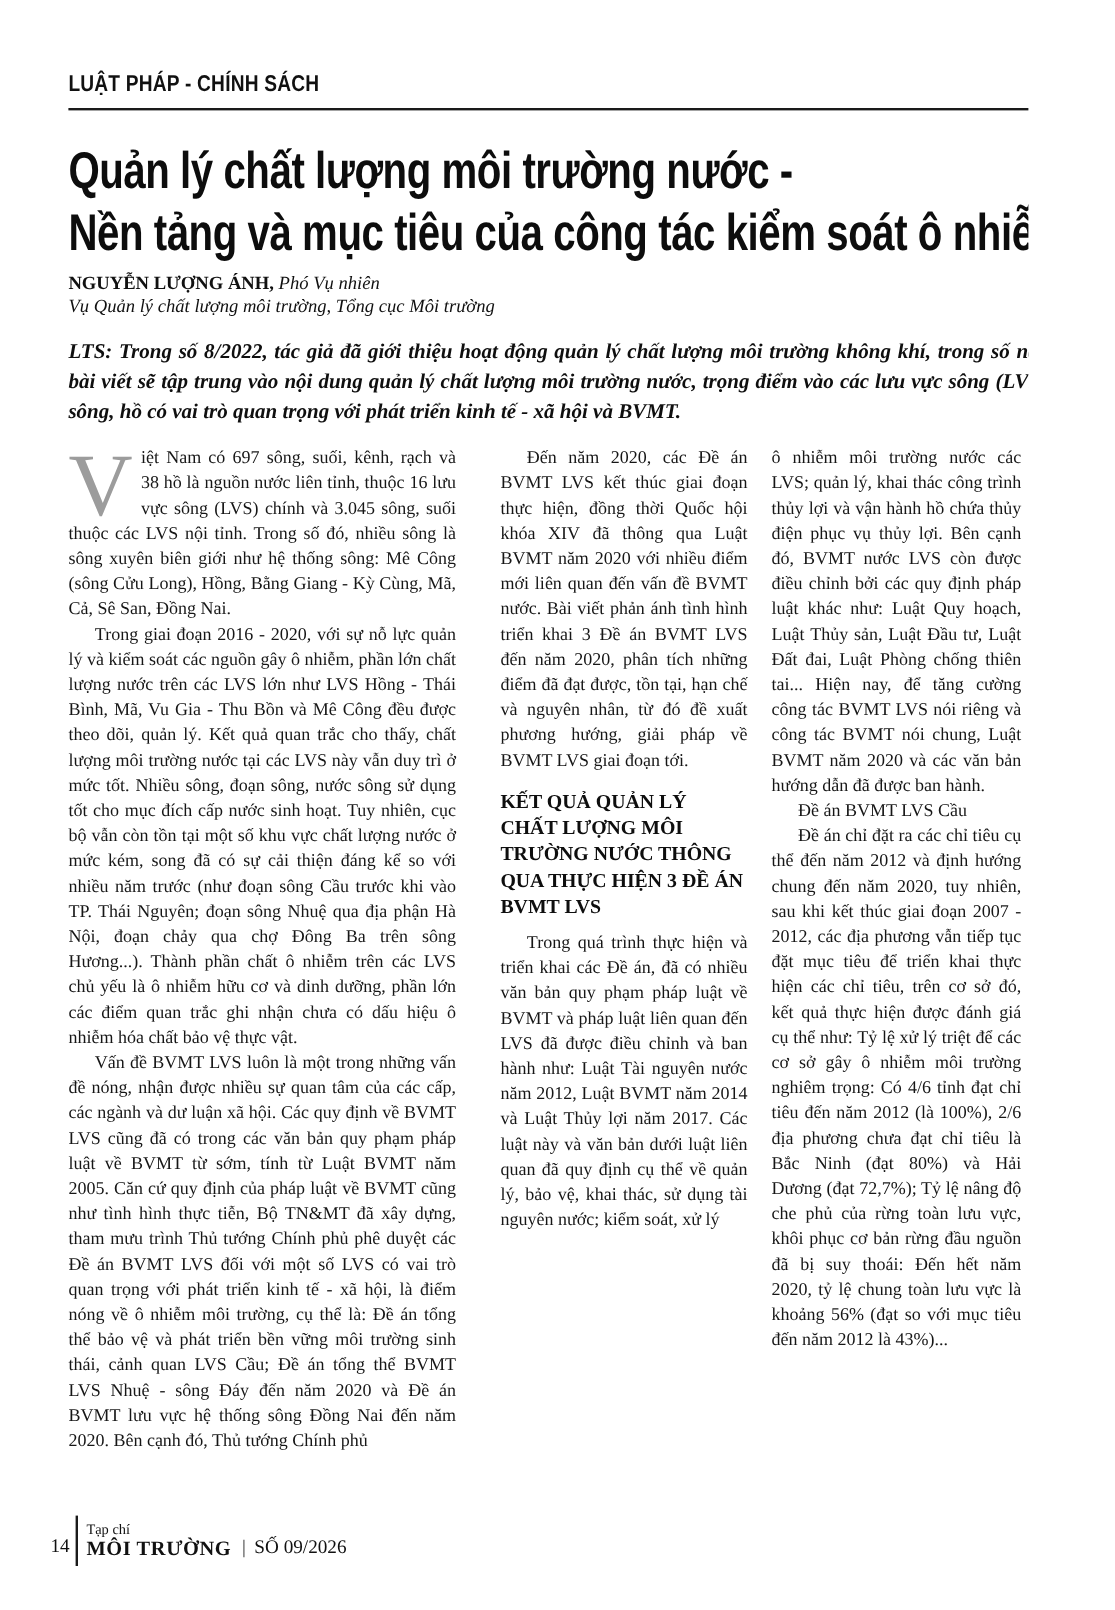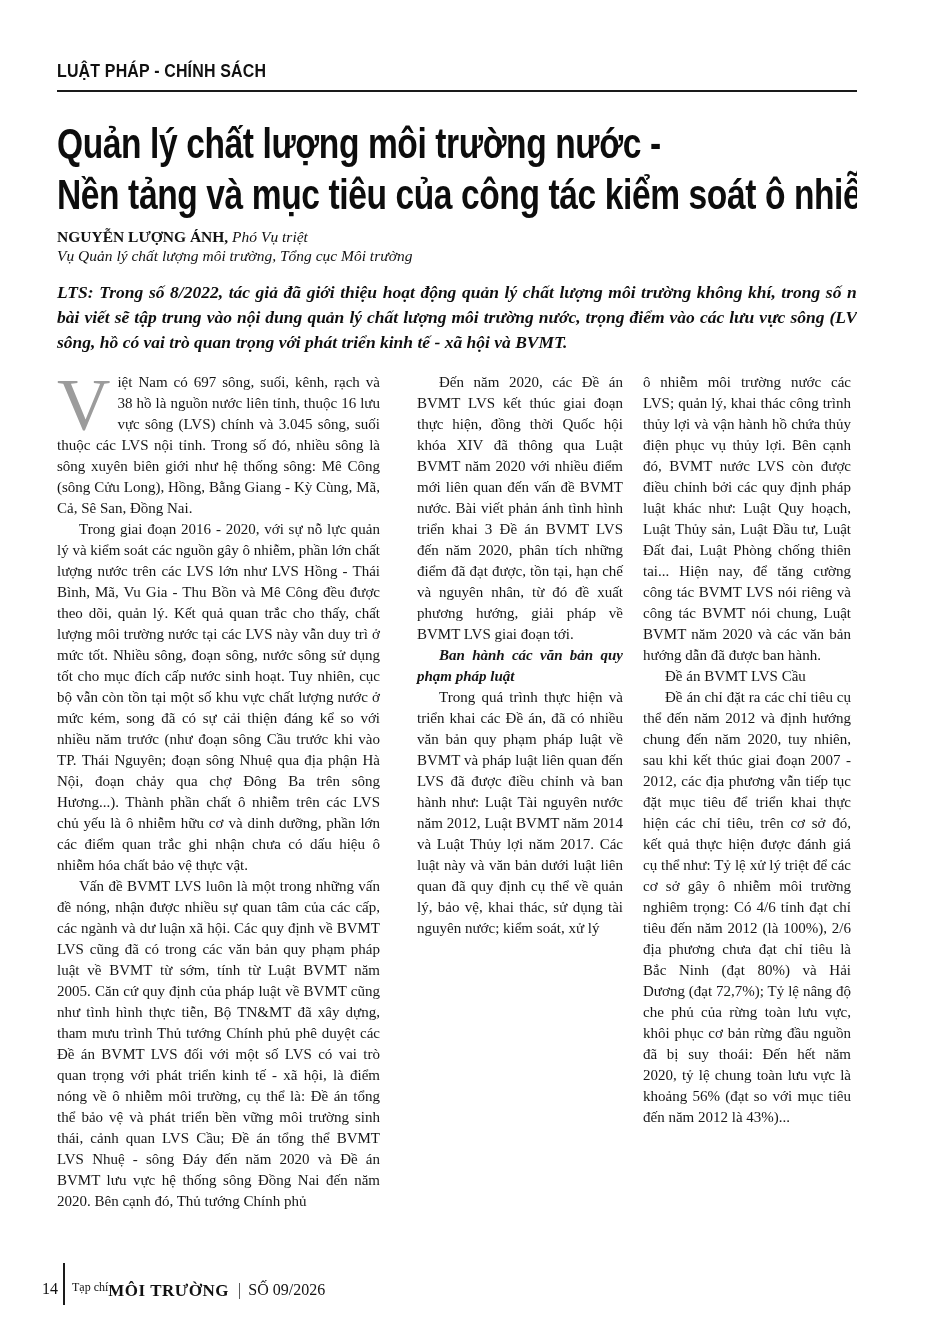--- a/index.html
+++ b/index.html
@@ -40,59 +40,59 @@
            font-family:"Liberation Serif",serif;}
   .section-heading{font-weight:700;font-size:16.5px;line-height:22px;margin:12px 0 9px 0;
                    text-align:left;color:#0e0e0e;}
   .subheading{font-weight:700;font-style:italic;margin:0;text-indent:22px;}
   .subheading-minor{margin:0;text-indent:22px;}
 
   
   .footer{position:absolute;left:42px;top:1263px;display:flex;align-items:flex-end;color:#111;}
   .footer .pagenum{font-size:16px;line-height:18px;margin:0 5px 7px 0;}
   .footer .vrule{width:2px;height:42px;background:#1a1a1a;margin-right:7px;}
-  .footer .journal{display:flex;justify-content:flex-end;padding-bottom:5px;}
+  .footer .journal{display:flex;flex-direction:column;justify-content:flex-end;padding-bottom:5px;}
   .footer .journal-label{font-size:12px;line-height:13px;}
   .footer .journal-name{font-weight:700;font-size:17px;line-height:19px;letter-spacing:.5px;}
   .footer .issue{display:flex;align-items:flex-end;padding-bottom:6px;margin-left:9px;font-size:16px;line-height:18px;}
   .footer .issue-divider{margin-right:7px;font-weight:400;color:#333;}
 </style>
 </head>
 <body>
 
 <div class="page">
 
   <div class="kicker">LUẬT PHÁP - CHÍNH SÁCH</div>
   <div class="kicker-rule"></div>
 
   <div class="title">
     <div class="line">Quản lý chất lượng môi trường nước -</div>
     <div class="line">Nền tảng và mục tiêu của công tác kiểm soát ô nhiễm</div>
   </div>
 
   <div class="byline">
-    <span class="name">NGUYỄN LƯỢNG ÁNH,</span><span class="role"> Phó Vụ triệt</span>
+    <span class="name">NGUYỄN LƯỢNG ÁNH,</span><span class="role"> Phó Vụ nhiên</span>
   </div>
   <div class="affiliation">Vụ Quản lý chất lượng môi trường, Tổng cục Môi trường</div>
 
   <div class="lede">LTS: Trong số 8/2022, tác giả đã giới thiệu hoạt động quản lý chất lượng môi trường không khí, trong số này, bài viết sẽ tập trung vào nội dung quản lý chất lượng môi trường nước, trọng điểm vào các lưu vực sông (LVS), sông, hồ có vai trò quan trọng với phát triển kinh tế - xã hội và BVMT.</div>
 
   <div class="columns">
 
     <div class="col col-1">
       <p class="first">
         <span class="dropcap">V</span><span>iệt Nam có 697 sông, suối, kênh, rạch và 38 hồ là nguồn nước liên tỉnh, thuộc 16 lưu vực sông (LVS) chính và 3.045 sông, suối thuộc các LVS nội tỉnh. Trong số đó, nhiều sông là sông xuyên biên giới như hệ thống sông: Mê Công (sông Cửu Long), Hồng, Bằng Giang - Kỳ Cùng, Mã, Cả, Sê San, Đồng Nai.</span>
       </p>
       <p>Trong giai đoạn 2016 - 2020, với sự nỗ lực quản lý và kiểm soát các nguồn gây ô nhiễm, phần lớn chất lượng nước trên các LVS lớn như LVS Hồng - Thái Bình, Mã, Vu Gia - Thu Bồn và Mê Công đều được theo dõi, quản lý. Kết quả quan trắc cho thấy, chất lượng môi trường nước tại các LVS này vẫn duy trì ở mức tốt. Nhiều sông, đoạn sông, nước sông sử dụng tốt cho mục đích cấp nước sinh hoạt. Tuy nhiên, cục bộ vẫn còn tồn tại một số khu vực chất lượng nước ở mức kém, song đã có sự cải thiện đáng kể so với nhiều năm trước (như đoạn sông Cầu trước khi vào TP. Thái Nguyên; đoạn sông Nhuệ qua địa phận Hà Nội, đoạn chảy qua chợ Đông Ba trên sông Hương...). Thành phần chất ô nhiễm trên các LVS chủ yếu là ô nhiễm hữu cơ và dinh dưỡng, phần lớn các điểm quan trắc ghi nhận chưa có dấu hiệu ô nhiễm hóa chất bảo vệ thực vật.</p>
       <p>Vấn đề BVMT LVS luôn là một trong những vấn đề nóng, nhận được nhiều sự quan tâm của các cấp, các ngành và dư luận xã hội. Các quy định về BVMT LVS cũng đã có trong các văn bản quy phạm pháp luật về BVMT từ sớm, tính từ Luật BVMT năm 2005. Căn cứ quy định của pháp luật về BVMT cũng như tình hình thực tiễn, Bộ TN&amp;MT đã xây dựng, tham mưu trình Thủ tướng Chính phủ phê duyệt các Đề án BVMT LVS đối với một số LVS có vai trò quan trọng với phát triển kinh tế - xã hội, là điểm nóng về ô nhiễm môi trường, cụ thể là: Đề án tổng thể bảo vệ và phát triển bền vững môi trường sinh thái, cảnh quan LVS Cầu; Đề án tổng thể BVMT LVS Nhuệ - sông Đáy đến năm 2020 và Đề án BVMT lưu vực hệ thống sông Đồng Nai đến năm 2020. Bên cạnh đó, Thủ tướng Chính phủ</p>
     </div>
 
     <div class="col col-2">
       <p>Đến năm 2020, các Đề án BVMT LVS kết thúc giai đoạn thực hiện, đồng thời Quốc hội khóa XIV đã thông qua Luật BVMT năm 2020 với nhiều điểm mới liên quan đến vấn đề BVMT nước. Bài viết phản ánh tình hình triển khai 3 Đề án BVMT LVS đến năm 2020, phân tích những điểm đã đạt được, tồn tại, hạn chế và nguyên nhân, từ đó đề xuất phương hướng, giải pháp về BVMT LVS giai đoạn tới.</p>
-      <p class="subheading">Ban hành các văn bản quy phạm pháp luật</p>
+      <h2 class="section-heading">KẾT QUẢ QUẢN LÝ CHẤT LƯỢNG MÔI TRƯỜNG NƯỚC THÔNG QUA THỰC HIỆN 3 ĐỀ ÁN BVMT LVS</h2>
       <p>Trong quá trình thực hiện và triển khai các Đề án, đã có nhiều văn bản quy phạm pháp luật về BVMT và pháp luật liên quan đến LVS đã được điều chỉnh và ban hành như: Luật Tài nguyên nước năm 2012, Luật BVMT năm 2014 và Luật Thủy lợi năm 2017. Các luật này và văn bản dưới luật liên quan đã quy định cụ thể về quản lý, bảo vệ, khai thác, sử dụng tài nguyên nước; kiểm soát, xử lý</p>
     </div>
 
     <div class="col col-3">
       <p class="first">ô nhiễm môi trường nước các LVS; quản lý, khai thác công trình thủy lợi và vận hành hồ chứa thủy điện phục vụ thủy lợi. Bên cạnh đó, BVMT nước LVS còn được điều chỉnh bởi các quy định pháp luật khác như: Luật Quy hoạch, Luật Thủy sản, Luật Đầu tư, Luật Đất đai, Luật Phòng chống thiên tai... Hiện nay, để tăng cường công tác BVMT LVS nói riêng và công tác BVMT nói chung, Luật BVMT năm 2020 và các văn bản hướng dẫn đã được ban hành.</p>
       <p class="subheading-minor">Đề án BVMT LVS Cầu</p>
       <p>Đề án chỉ đặt ra các chỉ tiêu cụ thể đến năm 2012 và định hướng chung đến năm 2020, tuy nhiên, sau khi kết thúc giai đoạn 2007 - 2012, các địa phương vẫn tiếp tục đặt mục tiêu để triển khai thực hiện các chỉ tiêu, trên cơ sở đó, kết quả thực hiện được đánh giá cụ thể như: Tỷ lệ xử lý triệt để các cơ sở gây ô nhiễm môi trường nghiêm trọng: Có 4/6 tỉnh đạt chỉ tiêu đến năm 2012 (là 100%), 2/6 địa phương chưa đạt chỉ tiêu là Bắc Ninh (đạt 80%) và Hải Dương (đạt 72,7%); Tỷ lệ nâng độ che phủ của rừng toàn lưu vực, khôi phục cơ bản rừng đầu nguồn đã bị suy thoái: Đến hết năm 2020, tỷ lệ chung toàn lưu vực là khoảng 56% (đạt so với mục tiêu đến năm 2012 là 43%)...</p>
     </div>
 
   </div>

